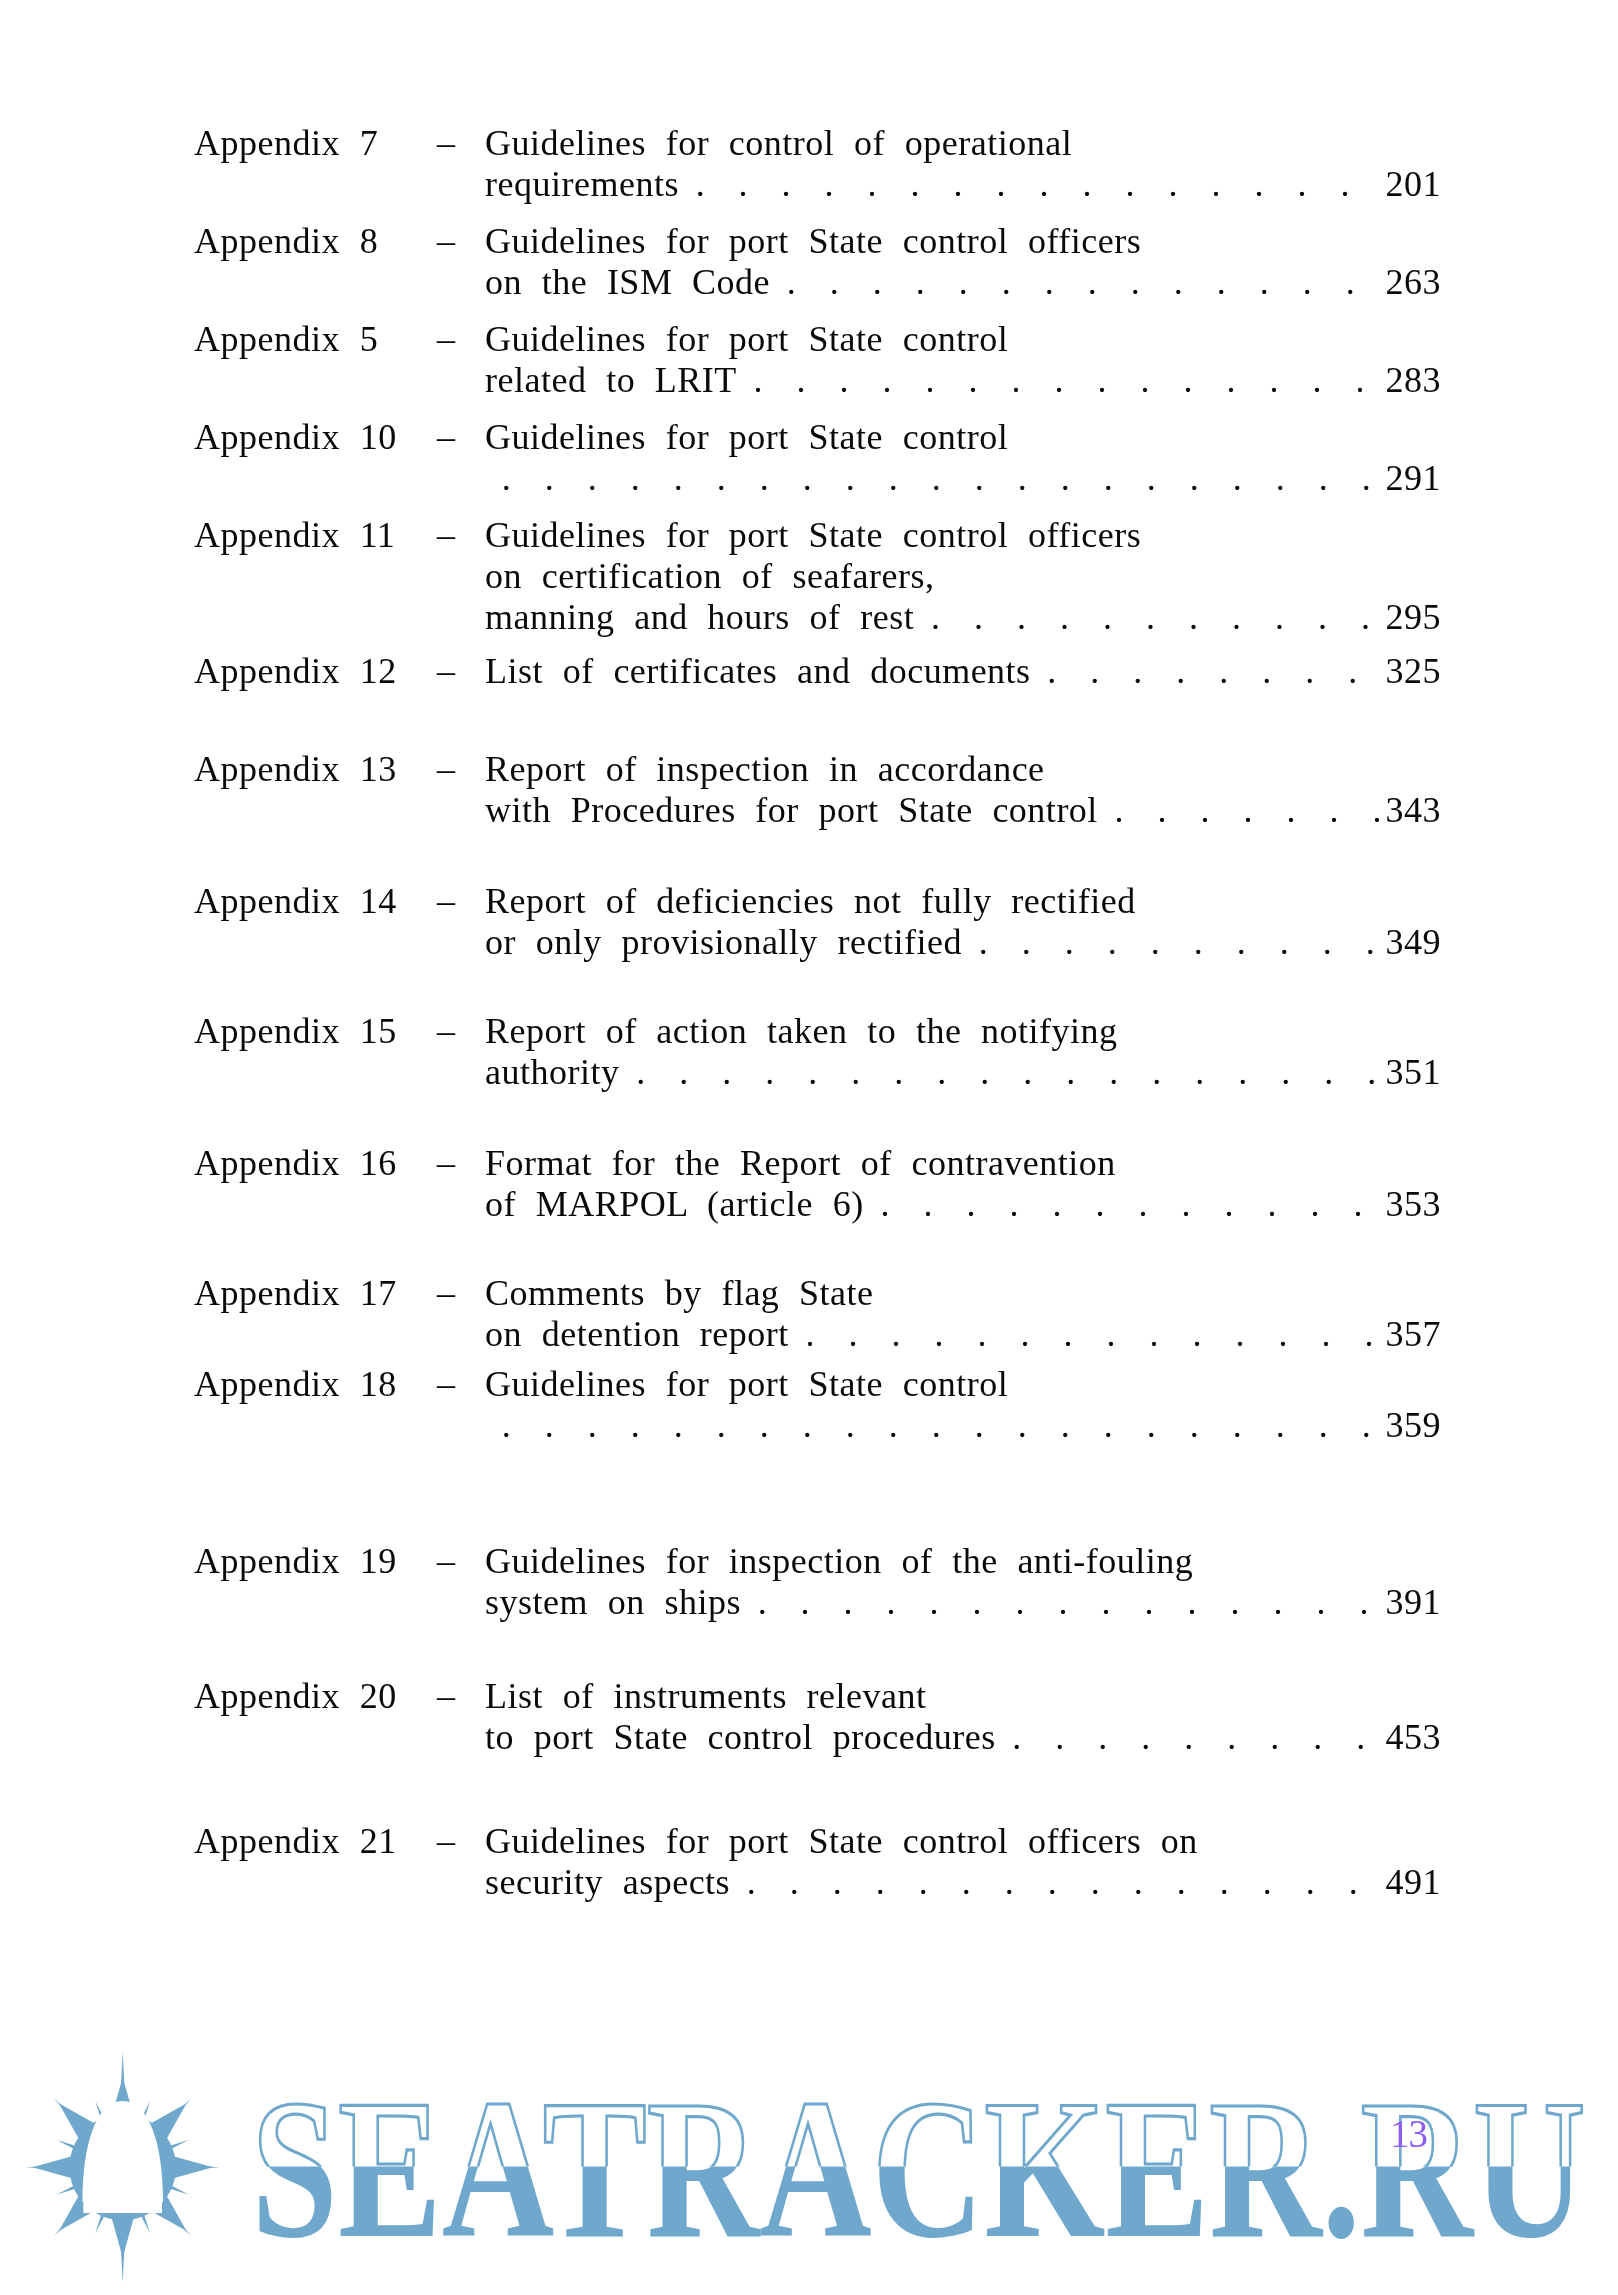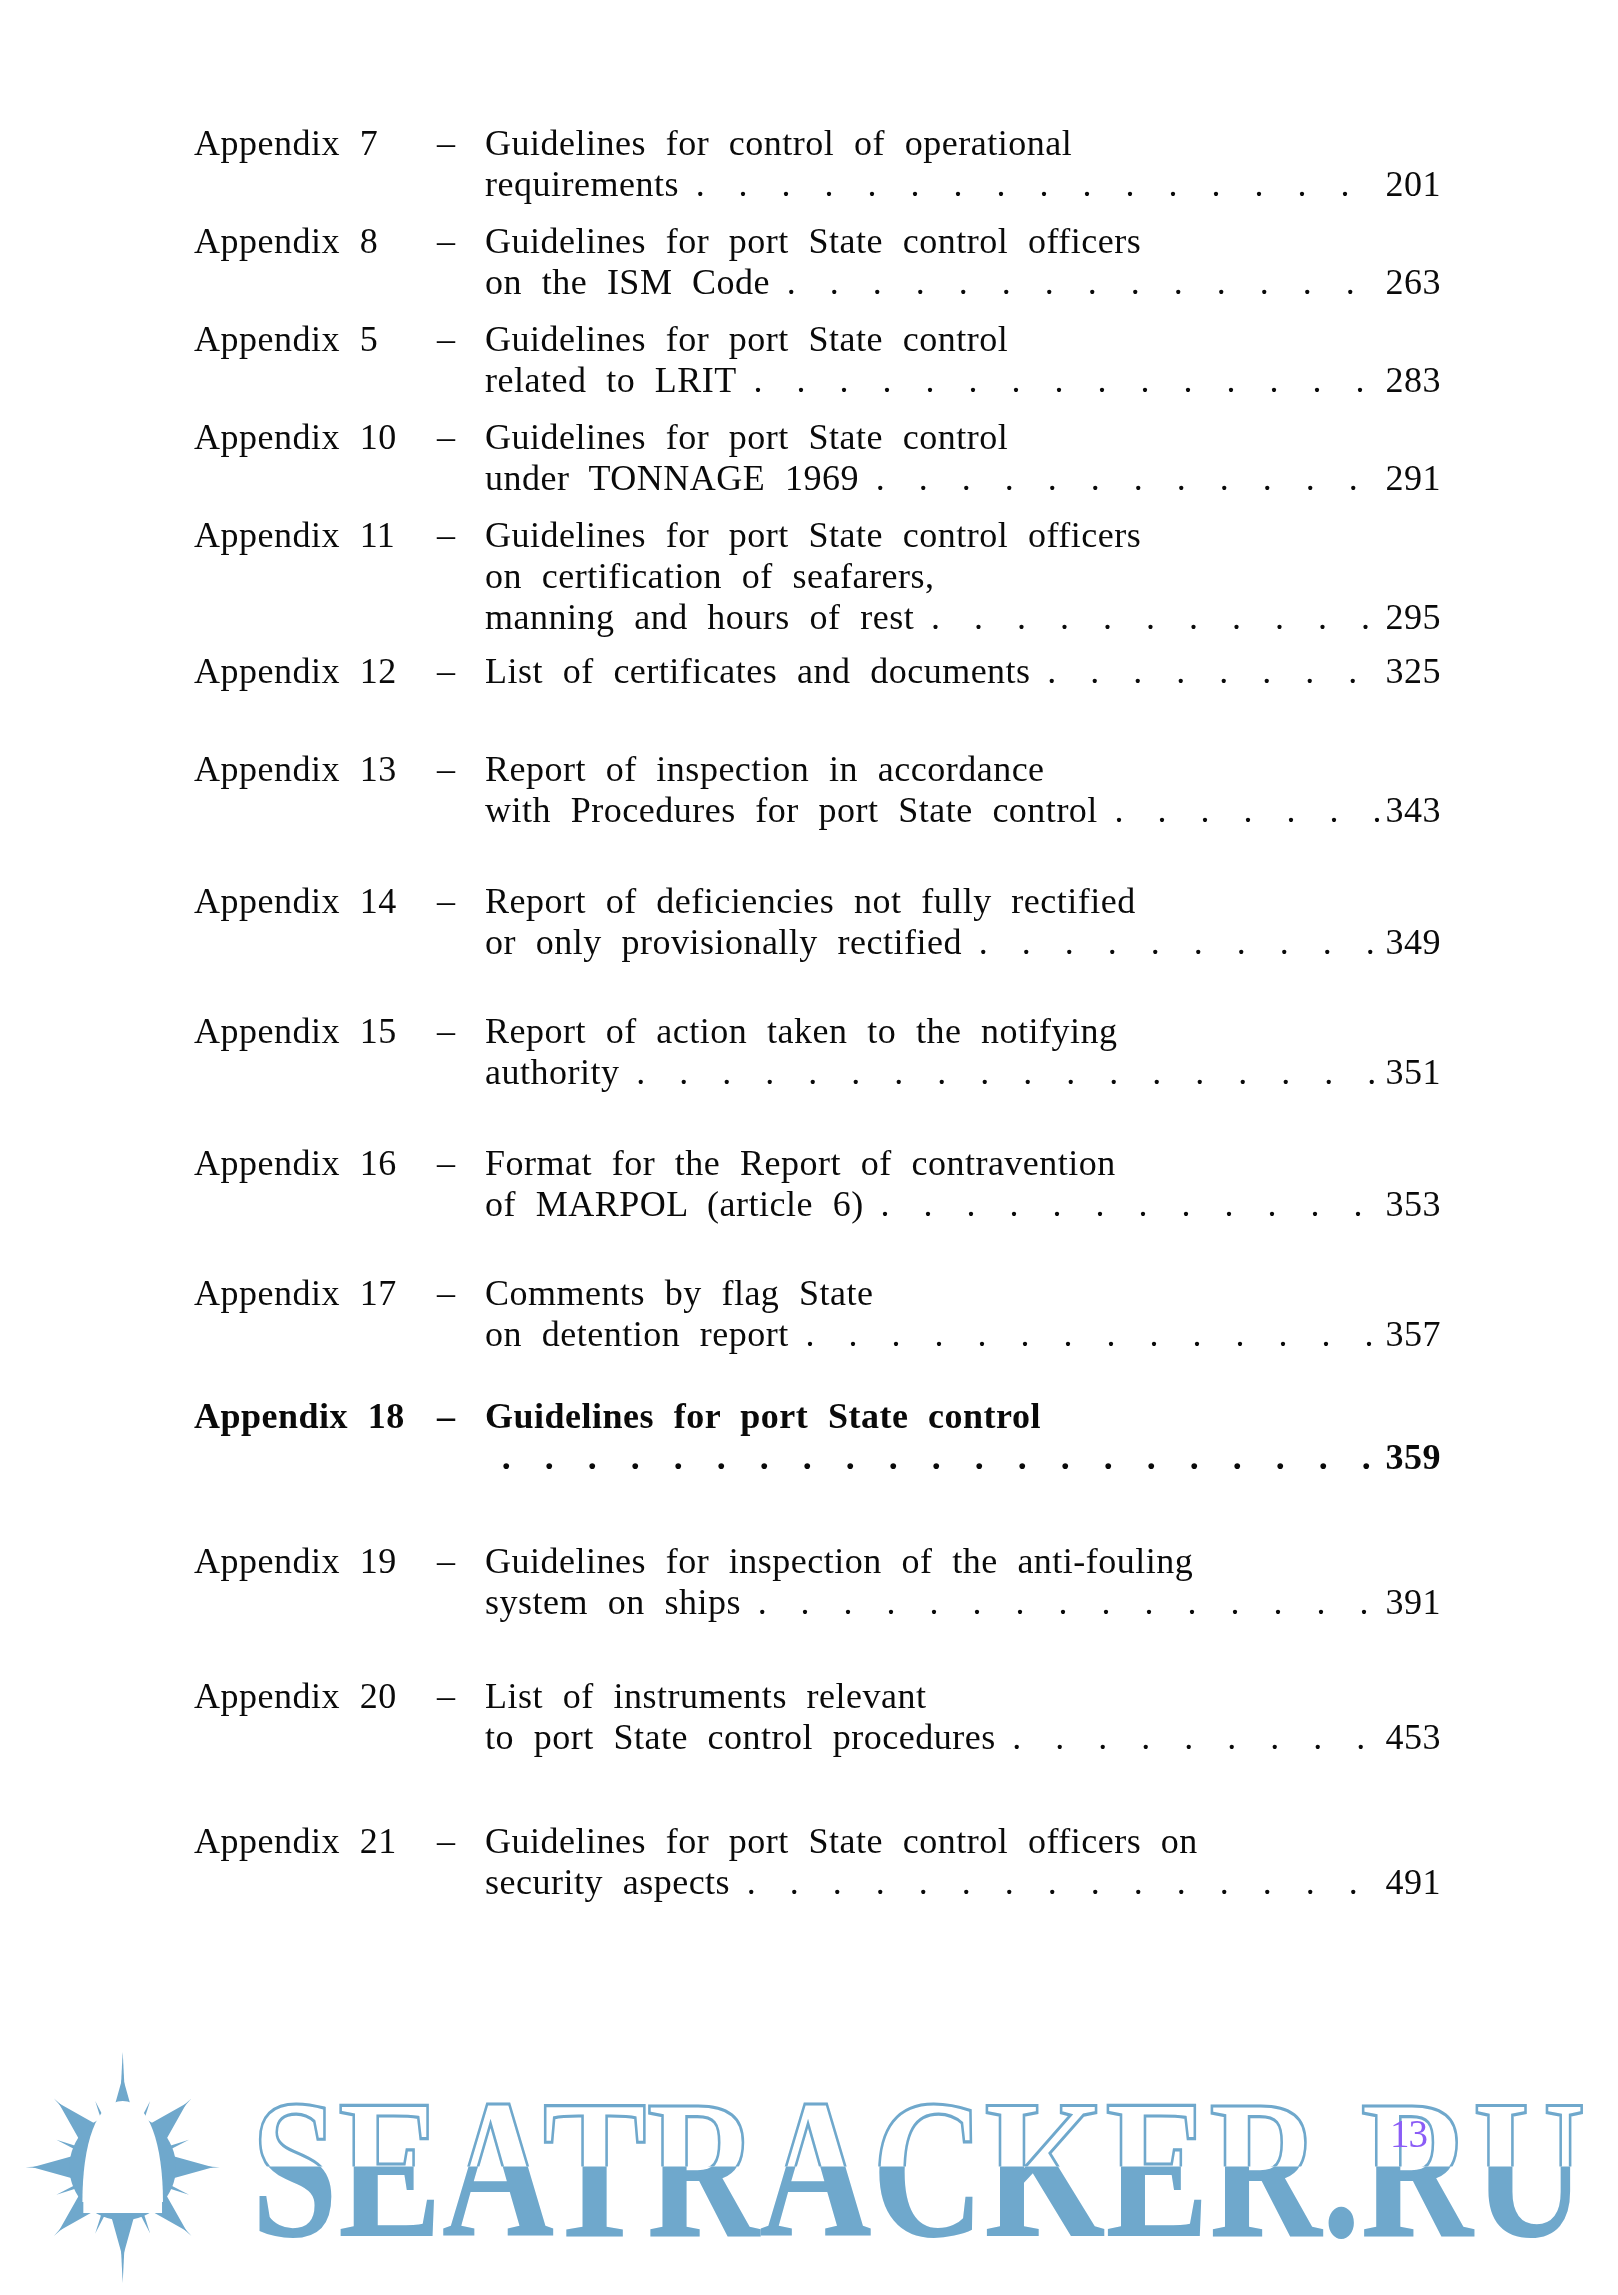--- a/index.html
+++ b/index.html
@@ -33,21 +33,21 @@
   .e1  { top: 221px; }
   .e2  { top: 319px; }
   .e3  { top: 417px; }
   .e4  { top: 515px; }
   .e5  { top: 651px; }
   .e6  { top: 749px; }
   .e7  { top: 881px; }
   .e8  { top: 1011px; }
   .e9  { top: 1143px; }
   .e10 { top: 1273px; }
-  .e11 { top: 1396px; font-weight: bold; }
+  .e11 { top: 1364px; }
   .e12 { top: 1541px; }
   .e13 { top: 1676px; }
   .e14 { top: 1821px; }
   .alabel {
     position: absolute;
     left: 194px;
     top: 0;
     white-space: nowrap;
   }
   .dash {
@@ -148,21 +148,20 @@
           </div>
         </div>
   </div>
 
   <div class="toc-entry e3">
     <span class="alabel">Appendix 10</span>
     <span class="dash">–</span>
     <div class="lines">
           <div class="line">Guidelines for port State control</div>
           <div class="line last">
-            <span class="ltext">under TONNAGE 1969</span>
             <span class="dot-leader">. . . . . . . . . . . . . . . . . . . . . . . . . . . . . . . . . . . . . . . . . . . . . . </span>
             <span class="page-ref">291</span>
           </div>
         </div>
   </div>
 
   <div class="toc-entry e4">
     <span class="alabel">Appendix 11</span>
     <span class="dash">–</span>
     <div class="lines">

